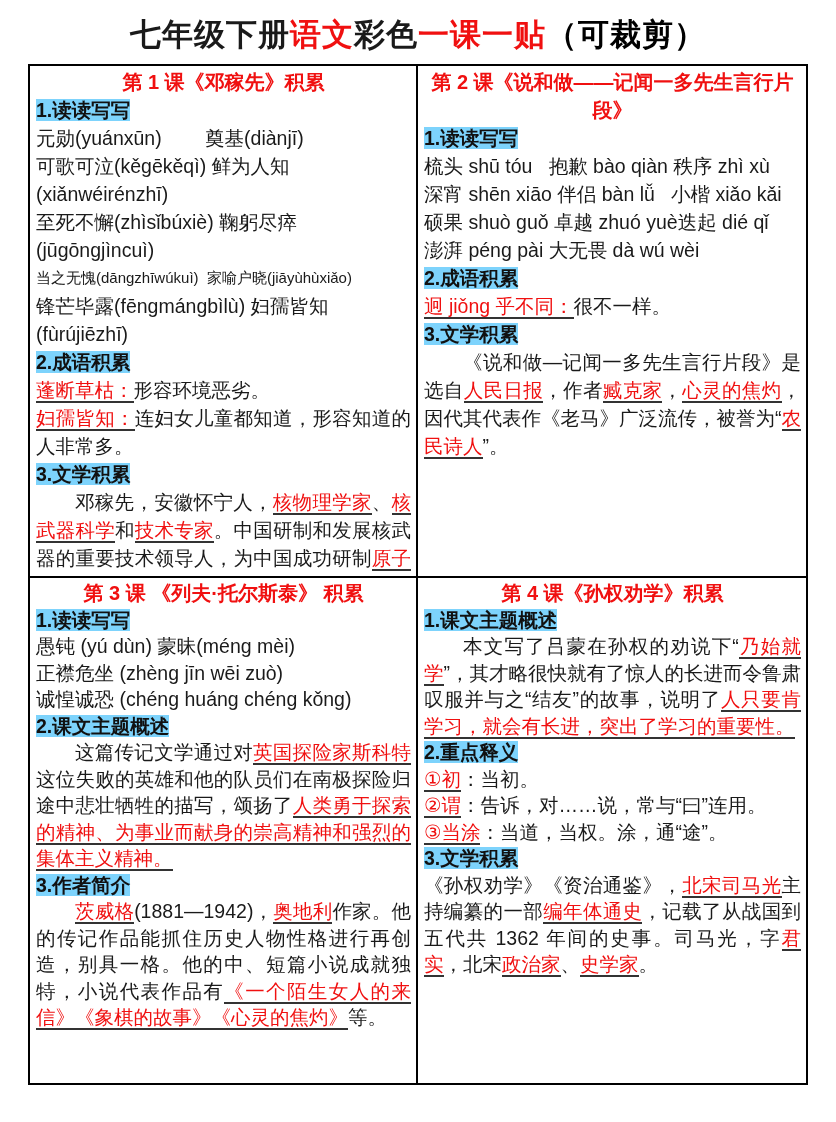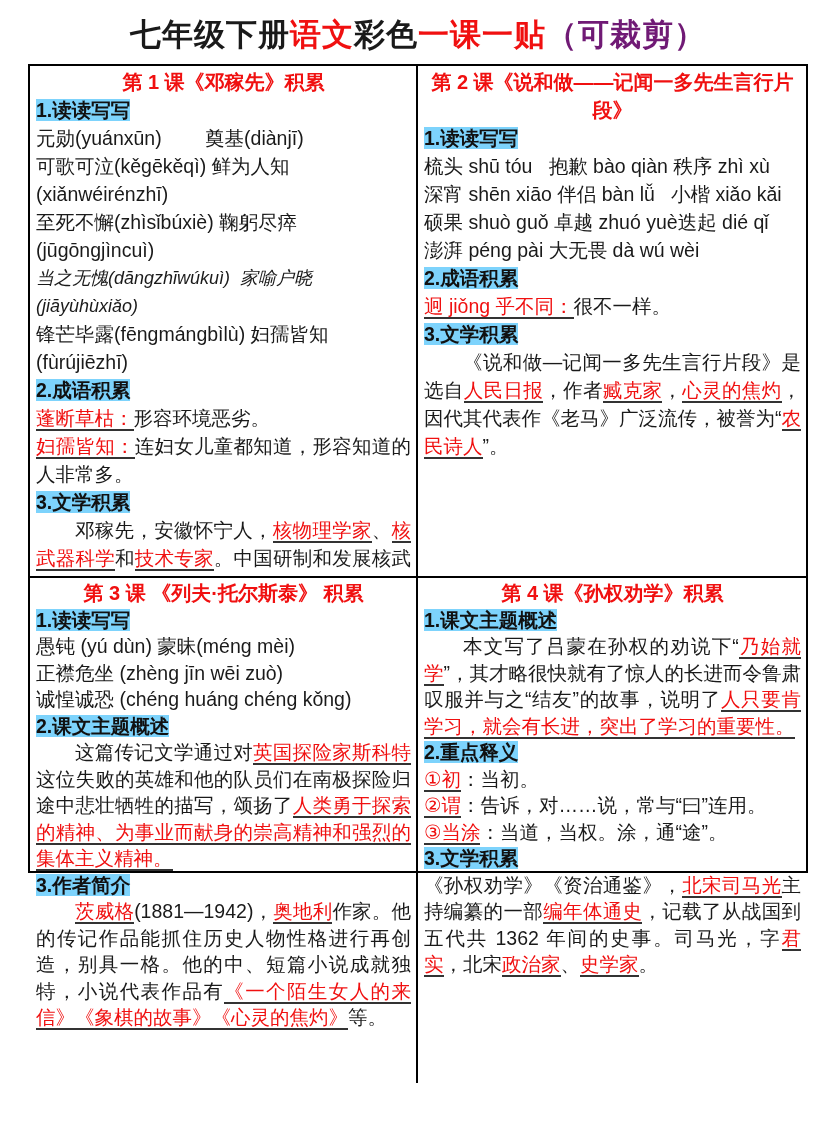--- a/index.html
+++ b/index.html
@@ -6,36 +6,36 @@
   body{
     width:836px;height:1122px;position:relative;background:#ffffff;
     font-family:"Liberation Sans","DejaVu Sans",sans-serif;
     color:#1a1a1a;overflow:hidden;
   }
   .page-title{
     position:absolute;left:0;top:14px;width:836px;text-align:center;
     font-size:31px;font-weight:700;letter-spacing:1px;white-space:nowrap;
   }
   .page-title .red{color:#f01010;}
-  .page-title .green{color:#701a75;}
+  .page-title .green{color:#000000;}
   .sheet{
-    position:absolute;left:28px;top:64px;width:780px;height:809px;
+    position:absolute;left:28px;top:64px;width:780px;height:1021px;
     border:2px solid #000;box-sizing:border-box;
     display:grid;grid-template-columns:388px 388px;grid-template-rows:512px 505px;
   }
   .cell{box-sizing:border-box;padding:2px 5px 2px 6px;overflow:hidden;}
   .cell.bR{border-right:2px solid #000;}
   .cell.bB{border-bottom:2px solid #000;}
   .row1{font-size:19.5px;line-height:28px;}
   .row2{font-size:19.5px;line-height:26.5px;}
   .cell-title{
     color:#f01010;font-weight:700;text-align:center;font-size:20px;
   }
   .cell-body .line{white-space:pre-wrap;}
-  .cell-body .line.small{font-size:18px;font-style:italic;}
+  .cell-body .line.small{font-size:15px;}
   .cell-body .para{text-align:justify;}
   .cell-body .para.indent{text-indent:2em;}
   .hl{background:#7dd3fc;font-weight:700;color:#111;}
   .ru{color:#f01010;border-bottom:2px solid #333;}
 </style>
 </head>
 <body>
 
 <div class="page-title">
   <span>七年级下册</span><span class="red">语文</span><span>彩色</span><span class="red">一课一贴</span><span class="green">（可裁剪）</span>

